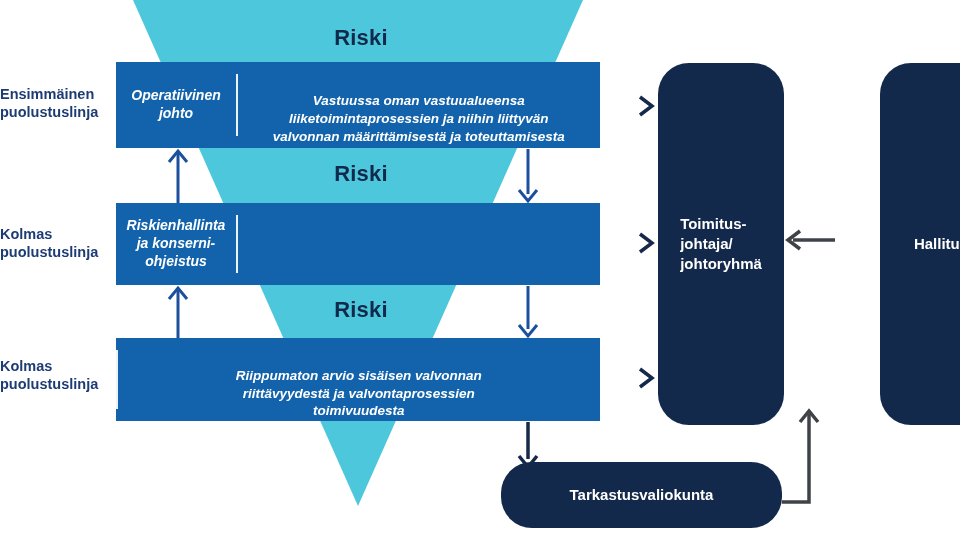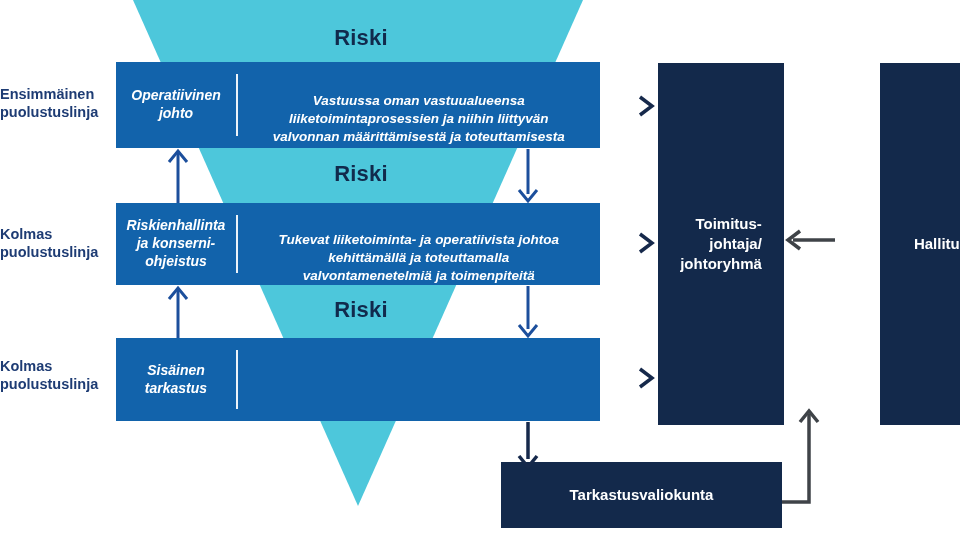--- a/index.html
+++ b/index.html
@@ -39,22 +39,22 @@
     width:120px;flex:none;display:flex;align-items:center;justify-content:center;
     text-align:center;font-size:14px;line-height:1.28;
   }
   .row-divider{flex:none;align-self:center;width:1.5px;height:calc(100% - 24px);background:rgba(255,255,255,.92);}
   .row-body{
     flex:1;display:flex;align-items:center;justify-content:center;
     text-align:center;font-size:13.5px;line-height:1.32;padding:0 4px;margin-top:28px;
   }
   .navy{
     position:absolute;background:var(--box-navy);color:var(--text-white);
-    display:flex;align-items:center;justify-content:center;text-align:right;
-    font-size:15px;line-height:1.35;
+    display:flex;align-items:center;justify-content:center;text-align:left;
+    font-size:15px;line-height:1.35;border-radius:31px;
   }
   .exec{left:658px;top:63px;width:126px;height:362px;}
   .board{left:880px;top:63px;width:122px;height:362px;}
   .audit{left:501px;top:462px;width:281px;height:66px;}
   .arrow-blue{stroke:var(--arrow-blue);stroke-width:3;fill:none;}
   .arrow-navy{stroke:var(--arrow-navy);stroke-width:3.5;fill:none;}
   .arrow-gray{stroke:var(--arrow-gray);stroke-width:3.5;fill:none;}
   .hstem{stroke:url(#hgrad);stroke-width:3.5;fill:none;}
   .tri{fill:var(--triangle-cyan);}
 </style>
@@ -85,29 +85,27 @@
     <div class="row-body pre">Vastuussa oman vastuualueensa
 liiketoimintaprosessien ja niihin liittyvän
 valvonnan määrittämisestä ja toteuttamisesta</div>
   </div>
 
   <div class="row row2">
     <div class="row-title pre">Riskienhallinta
 ja konserni-
 ohjeistus</div>
     <div class="row-divider"></div>
-    <div class="row-body pre">Tukevat liiketoiminta- ja operatiivista johtoa
-kehittämällä ja toteuttamalla
-valvontamenetelmiä ja toimenpiteitä</div>
   </div>
 
   <div class="row row3">
-    <div class="row-title pre">Sisäinen
-tarkastus</div>
     <div class="row-divider"></div>
+    <div class="row-body pre">Riippumaton arvio sisäisen valvonnan
+riittävyydestä ja valvontaprosessien
+toimivuudesta</div>
   </div>
 
   <div class="navy exec">
     <span class="pre">Toimitus-
 johtaja/
 johtoryhmä</span>
   </div>
   <div class="navy board">
     <span>Hallitus</span>
   </div>

